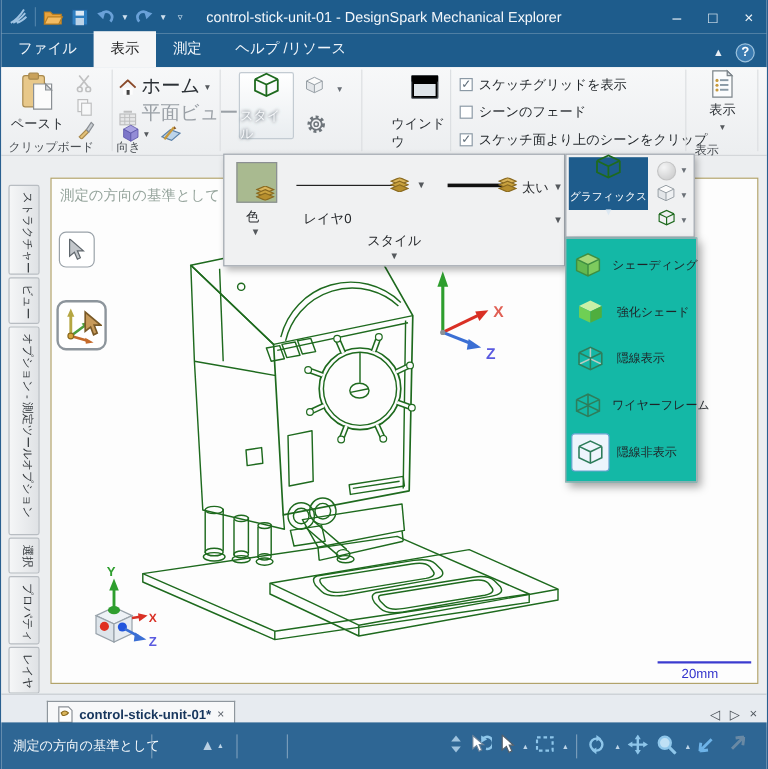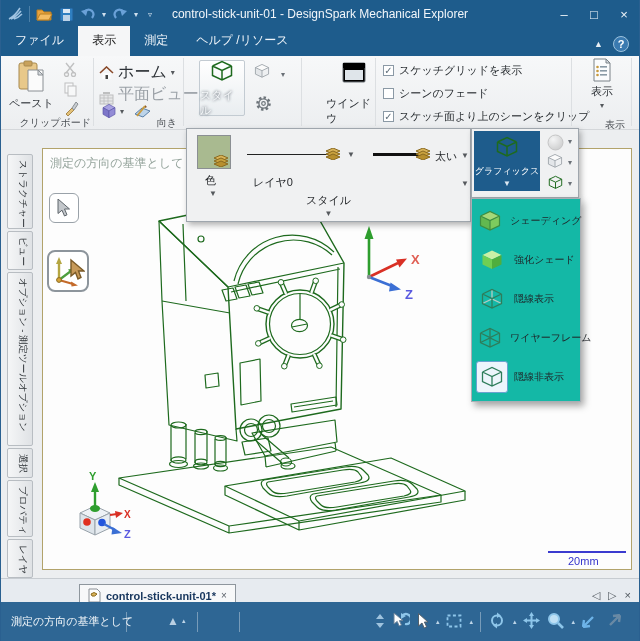--- a/index.html
+++ b/index.html
@@ -21,21 +21,21 @@
   .menubar { position:absolute; left:0; top:28px; width:100%; height:28px; background:#1e5c8c; display:flex; align-items:flex-end; }
   .menu-tab { color:#f0f5fa; font-size:12px; padding:6px 14px 7px; cursor:default; }
   .menu-tab.active { background:#f5f6f7; color:#1c1c1c; }
   .menu-right { margin-left:auto; display:flex; align-items:center; gap:10px; padding-right:10px; padding-bottom:4px; }
   .collapse-arrow { color:#e8eef4; font-size:9px; }
   .help-btn { width:16px; height:16px; border-radius:50%; background:#3a7ab0; border:1px solid #9cc2dd; color:#fff; font-size:11px; font-weight:bold; display:flex; align-items:center; justify-content:center; }
 
   
   .ribbon { position:absolute; left:0; top:56px; width:100%; height:74px; background:linear-gradient(#f7f8f9,#eceef0); border-bottom:1px solid #d4d7da; }
   .vsep2 { position:absolute; top:2px; height:68px; width:1px; background:#dcdfe2; }
-  .grp-label { position:absolute; font-size:10px; color:#4a4f54; text-align:right; top:60px; }
+  .grp-label { position:absolute; font-size:10px; color:#4a4f54; text-align:left; top:60px; }
   .rbtn-big { position:absolute; display:flex; flex-direction:column; align-items:center; gap:2px; }
   .rlabel { font-size:11px; color:#2c3136; }
   .small-ico { position:absolute; }
   .dis { opacity:.45; filter:grayscale(1); }
   .rtext { font-size:16px; color:#2c3136; }
   .gray-text { color:#9aa0a6; }
   .checkrow { position:absolute; display:flex; align-items:center; gap:5px; }
   .cbox { width:11px; height:11px; background:#fff; border:1px solid #8b99a5; font-size:10px; line-height:10px; color:#5f6e7a; text-align:center; }
   .cbl { font-size:11px; color:#1f2428; }
   .style-big { position:absolute; left:198px; top:4px; width:46px; height:56px; border:1px solid #c3cbd2; border-radius:2px;
@@ -44,21 +44,21 @@
 
   
   .flyout { position:absolute; background:#f0f1f2; border:1px solid #9fa6ad; box-shadow:2px 3px 6px rgba(0,0,0,.3); z-index:50; }
   .style-flyout { left:185px; top:128px; width:285px; height:94px; }
   .swatch { position:absolute; left:10px; top:6px; width:34px; height:34px; border:1px solid #8b8f93; }
   .fl-label { position:absolute; font-size:11px; color:#26292c; }
   .fl-dd { position:absolute; font-size:8px; color:#55595d; }
   .line-sample { position:absolute; background:#222; }
   .stack-ico { position:absolute; }
   .graphics-flyout { left:470px; top:128px; width:108px; height:70px; }
-  .gfx-btn { position:absolute; left:2px; top:2px; width:66px; height:60px; background:#1e5c8c; display:flex; flex-direction:column; align-items:center; justify-content:center; gap:1px; }
+  .gfx-btn { position:absolute; left:2px; top:2px; width:66px; height:44px; background:#1e5c8c; display:flex; flex-direction:column; align-items:center; justify-content:center; gap:1px; }
   .gfx-btn .t { color:#fff; font-size:9px; }
   .gfx-btn .dd { color:#dce8f2; font-size:8px; }
   .mini-btn { position:absolute; left:72px; width:22px; height:20px; display:flex; align-items:center; justify-content:center; }
   .mini-dd { position:absolute; left:96px; font-size:8px; color:#6a7077; }
 
   
   .gfx-menu { position:absolute; left:470px; top:198px; width:110px; height:204px; background:#14b8a6; border:1px solid #a8aeb4; box-shadow:3px 4px 7px rgba(0,0,0,.35); z-index:60; padding:2px 0; }
   .gfx-item { height:39px; display:flex; align-items:center; gap:6px; padding-left:4px; }
   .gfx-item .ic { width:32px; height:32px; display:flex; align-items:center; justify-content:center; border:1px solid transparent; border-radius:3px; }
   .gfx-item.selected .ic { border:1px solid #6aa3d0; background:#edf5fc; }
@@ -70,21 +70,21 @@
   .side-tab { position:relative; width:26px; background:linear-gradient(90deg,#f5f6f7,#dfe2e5); border:1px solid #b8bdc2; border-radius:2px; overflow:hidden; }
   .side-tab span { position:absolute; left:21px; top:5px; transform:rotate(90deg); transform-origin:left top; white-space:nowrap; font-size:9.5px; color:#2e3337; }
   .canvas { position:absolute; left:41px; top:18px; width:590px; height:422px; background:#fdfdfd; border:1px solid #b2a36b; }
   .canvas-hint { position:absolute; left:7px; top:6px; font-size:12px; color:#95a49c; }
   .tool-btn { position:absolute; background:#fff; border:1px solid #9aa2a9; border-radius:6px; display:flex; align-items:center; justify-content:center; }
   .tool-select { left:6px; top:44px; width:30px; height:30px; }
   .tool-triad { left:4px; top:101px; width:42px; height:42px; border:2px solid #8d959c; border-radius:8px; }
   .draw-svg { position:absolute; left:0; top:0; }
 
   
-  .doctab-bar { position:absolute; left:0; top:578px; width:100%; height:28px; background:#e7ebf0; border-top:1px solid #c7ccd1; display:flex; align-items:flex-end;padding-left:40px; }
+  .doctab-bar { position:absolute; left:0; top:578px; width:100%; height:28px; background:#e7ebf0; border-top:1px solid #c7ccd1; display:flex; align-items:flex-end; }
   .doc-tab { margin-left:38px; height:22px; background:#f7f8f9; border:1px solid #8e969d; border-bottom:none; display:flex; align-items:center; gap:5px; padding:0 8px; }
   .doc-tab .txt { font-size:11px; font-weight:bold; color:#17365d; }
   .doc-tab .x { font-size:10px; color:#5a6artcolor; color:#5a616a; }
   .tabnav { margin-left:auto; display:flex; gap:8px; padding:0 8px 4px; color:#4e555c; font-size:11px; }
 
   
   .statusbar { position:absolute; left:0; top:602px; width:100%; height:39px; background:#2e6694; display:flex; align-items:center; color:#f4f8fb; font-size:11px; }
   .sb-text { padding-left:10px; }
   .sb-sep { width:1px; height:20px; background:rgba(255,255,255,.35); position:absolute; top:10px; }
   .sb-icons { position:absolute; right:18px; top:0; height:100%; display:flex; align-items:center; gap:7px; }

